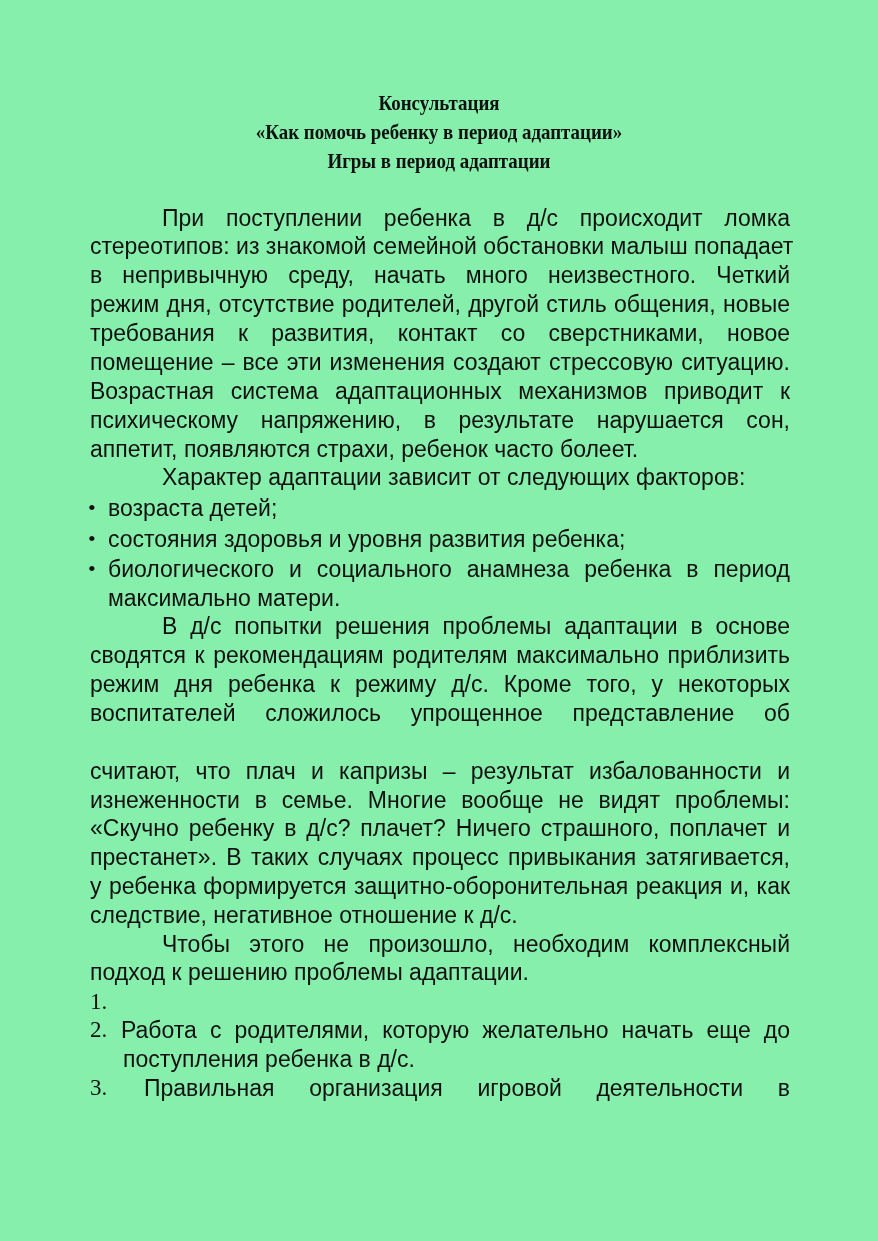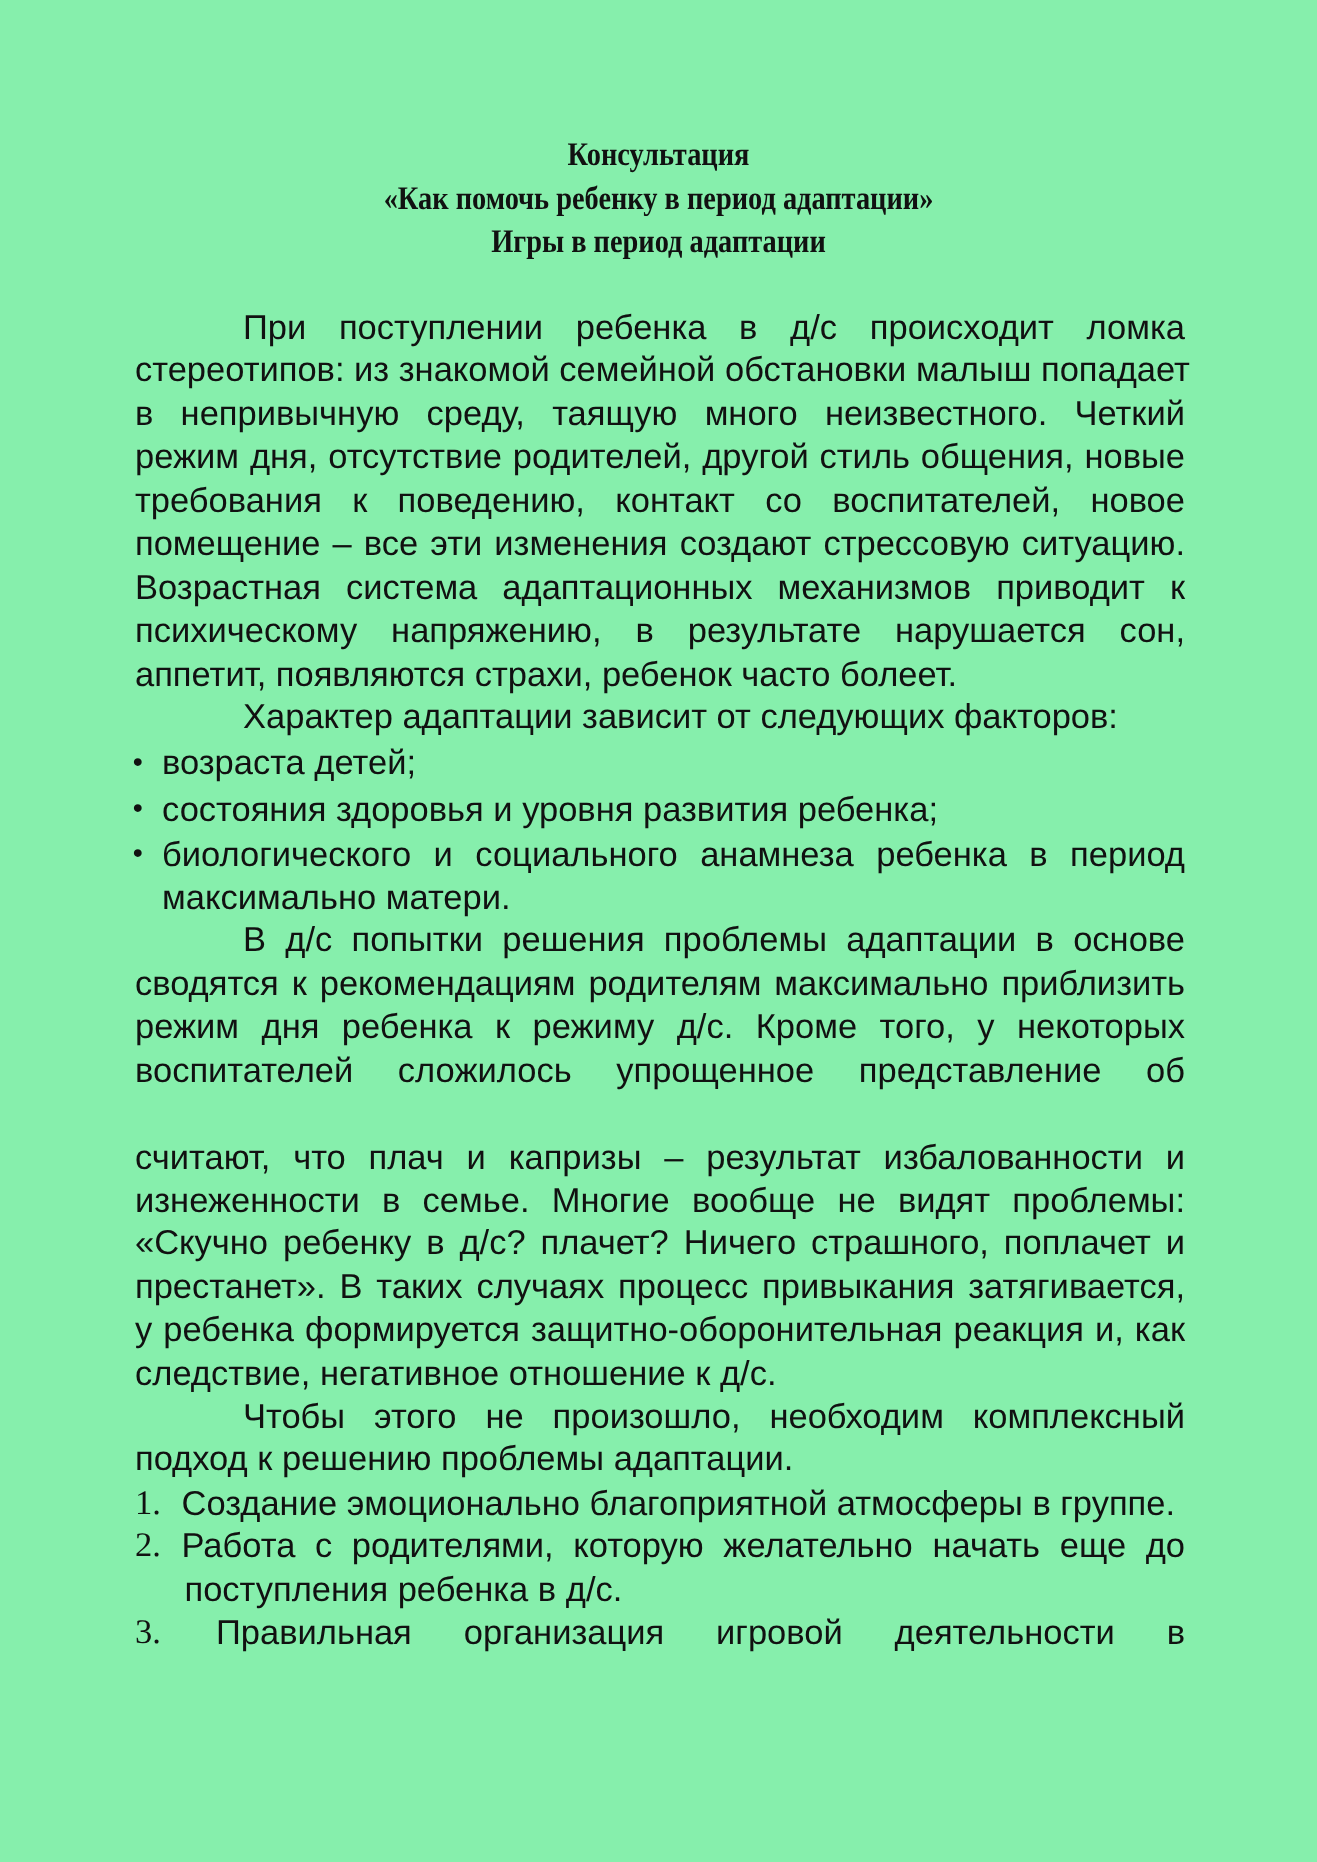--- a/index.html
+++ b/index.html
@@ -29,23 +29,23 @@
 <body>
 
 <div class="page">
 
   <div class="title" style="top:90px;">Консультация</div>
   <div class="title" style="top:119px;">«Как помочь ребенку в период адаптации»</div>
   <div class="title" style="top:148px;">Игры в период адаптации</div>
 
   <div class="ln ind" style="top:204px;">При поступлении ребенка в д/с происходит ломка</div>
   <div class="ln" style="top:232px;">стереотипов: из знакомой семейной обстановки малыш попадает</div>
-  <div class="ln" style="top:261px;">в непривычную среду, таящую много неизвестного. Четкий</div>
+  <div class="ln" style="top:261px;">в непривычную среду, начать много неизвестного. Четкий</div>
   <div class="ln" style="top:290px;">режим дня, отсутствие родителей, другой стиль общения, новые</div>
-  <div class="ln" style="top:319px;">требования к поведению, контакт со воспитателей, новое</div>
+  <div class="ln" style="top:319px;">требования к развития, контакт со сверстниками, новое</div>
   <div class="ln" style="top:348px;">помещение – все эти изменения создают стрессовую ситуацию.</div>
   <div class="ln" style="top:377px;">Возрастная система адаптационных механизмов приводит к</div>
   <div class="ln" style="top:406px;">психическому напряжению, в результате нарушается сон,</div>
   <div class="ln last" style="top:435px;">аппетит, появляются страхи, ребенок часто болеет.</div>
 
   <div class="ln ind last" style="top:463px;">Характер адаптации зависит от следующих факторов:</div>
 
   <div class="bdot" style="top:494px;">•</div>
   <div class="ln bul last" style="top:494px;">возраста детей;</div>
 
@@ -64,21 +64,20 @@
   <div class="ln" style="top:786px;">изнеженности в семье. Многие вообще не видят проблемы:</div>
   <div class="ln" style="top:814px;">«Скучно ребенку в д/с? плачет? Ничего страшного, поплачет и</div>
   <div class="ln" style="top:843px;">престанет». В таких случаях процесс привыкания затягивается,</div>
   <div class="ln" style="top:872px;">у ребенка формируется защитно-оборонительная реакция и, как</div>
   <div class="ln last" style="top:901px;">следствие, негативное отношение к д/с.</div>
 
   <div class="ln ind" style="top:930px;">Чтобы этого не произошло, необходим комплексный</div>
   <div class="ln last" style="top:958px;">подход к решению проблемы адаптации.</div>
 
   <div class="num" style="top:988px;">1.</div>
-  <div class="ln n1 last" style="top:988px;">Создание эмоционально благоприятной атмосферы в группе.</div>
 
   <div class="num" style="top:1016px;">2.</div>
   <div class="ln n2" style="top:1016px;">Работа с родителями, которую желательно начать еще до</div>
   <div class="ln n2c last" style="top:1045px;">поступления ребенка в д/с.</div>
 
   <div class="num" style="top:1074px;">3.</div>
   <div class="ln n3" style="top:1074px;">Правильная организация игровой деятельности в</div>
 
 </div>
 

